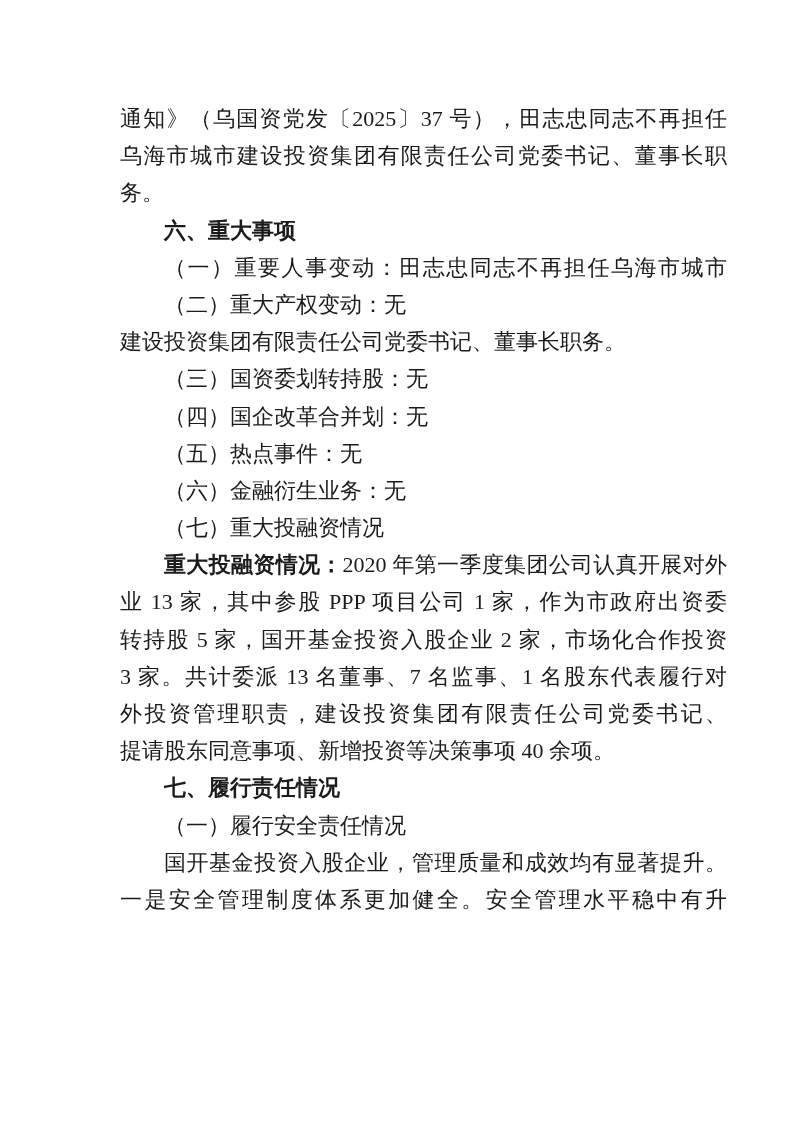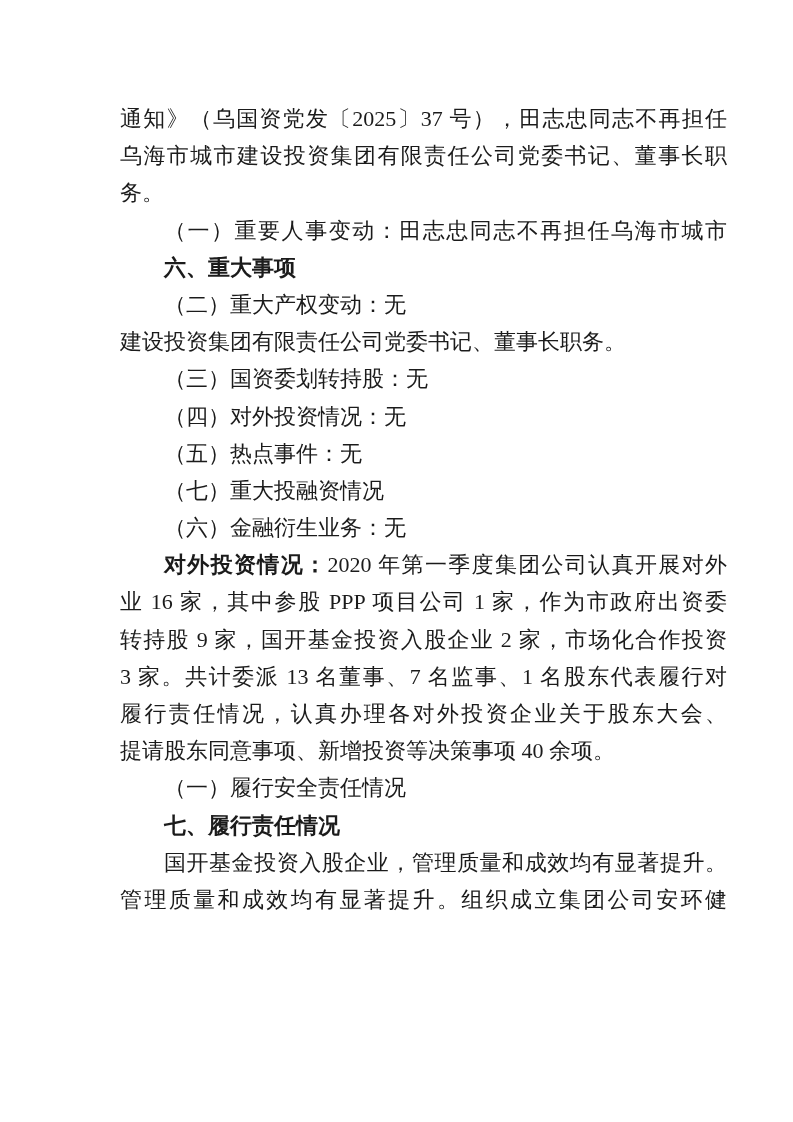--- a/index.html
+++ b/index.html
@@ -57,34 +57,34 @@
   }
 </style>
 </head>
 <body>
 
 <div class="page">
   <div class="content">
       <div class="line fill"><span>通知》（乌国资党发〔2025〕37 号），田志忠同志不再担任</span></div>
       <div class="line fill"><span>乌海市城市建设投资集团有限责任公司党委书记、董事长职</span></div>
       <div class="line"><span>务。</span></div>
+      <div class="line indent heading"><span>六、重大事项</span></div>
       <div class="line fill indent"><span>（一）重要人事变动：田志忠同志不再担任乌海市城市</span></div>
-      <div class="line indent heading"><span>六、重大事项</span></div>
       <div class="line indent"><span>（二）重大产权变动：无</span></div>
       <div class="line"><span>建设投资集团有限责任公司党委书记、董事长职务。</span></div>
       <div class="line indent"><span>（三）国资委划转持股：无</span></div>
-      <div class="line indent"><span>（四）对外投资情况：无</span></div>
+      <div class="line indent"><span>（四）国企改革合并划：无</span></div>
       <div class="line indent"><span>（五）热点事件：无</span></div>
+      <div class="line indent"><span>（六）金融衍生业务：无</span></div>
       <div class="line indent"><span>（七）重大投融资情况</span></div>
-      <div class="line indent"><span>（六）金融衍生业务：无</span></div>
-      <div class="line fill indent"><span class="lead">对外投资情况：</span><span>2020 年第一季度集团公司认真开展对外</span></div>
-      <div class="line fill"><span>业 16 家，其中参股 PPP 项目公司 1 家，作为市政府出资委</span></div>
-      <div class="line fill"><span>转持股 9 家，国开基金投资入股企业 2 家，市场化合作投资</span></div>
+      <div class="line fill indent"><span class="lead">重大投融资情况：</span><span>2020 年第一季度集团公司认真开展对外</span></div>
+      <div class="line fill"><span>业 13 家，其中参股 PPP 项目公司 1 家，作为市政府出资委</span></div>
+      <div class="line fill"><span>转持股 5 家，国开基金投资入股企业 2 家，市场化合作投资</span></div>
       <div class="line fill"><span>3 家。共计委派 13 名董事、7 名监事、1 名股东代表履行对</span></div>
-      <div class="line fill"><span>履行责任情况，认真办理各对外投资企业关于股东大会、</span></div>
+      <div class="line fill"><span>外投资管理职责，建设投资集团有限责任公司党委书记、</span></div>
       <div class="line"><span>提请股东同意事项、新增投资等决策事项 40 余项。</span></div>
+      <div class="line indent heading"><span>七、履行责任情况</span></div>
       <div class="line indent kaiti"><span>（一）履行安全责任情况</span></div>
-      <div class="line indent heading"><span>七、履行责任情况</span></div>
       <div class="line fill indent"><span>国开基金投资入股企业，管理质量和成效均有显著提升。</span></div>
-      <div class="line fill"><span>管理质量和成效均有显著提升。组织成立集团公司安环健</span></div>
+      <div class="line fill"><span>一是安全管理制度体系更加健全。安全管理水平稳中有升</span></div>
     </div>
   <div class="page-number">- 8 -</div>
 </div>
 
 </body></html>

